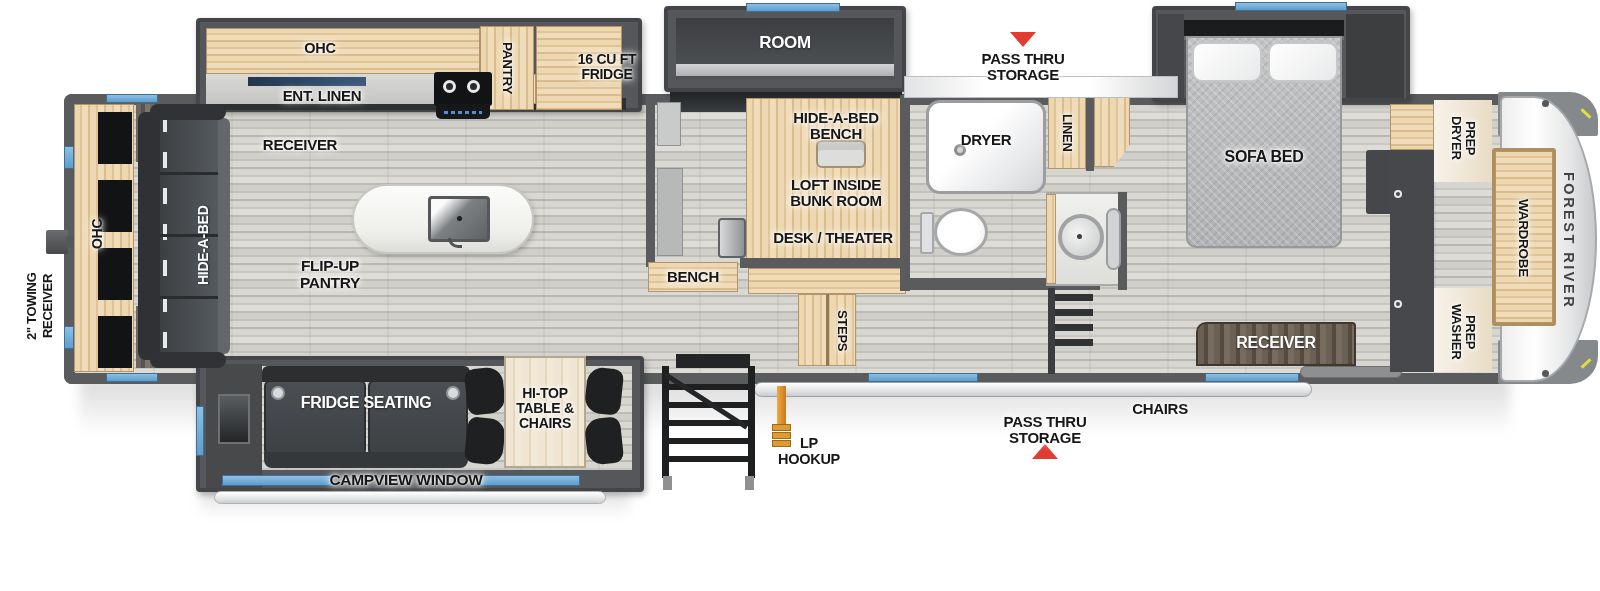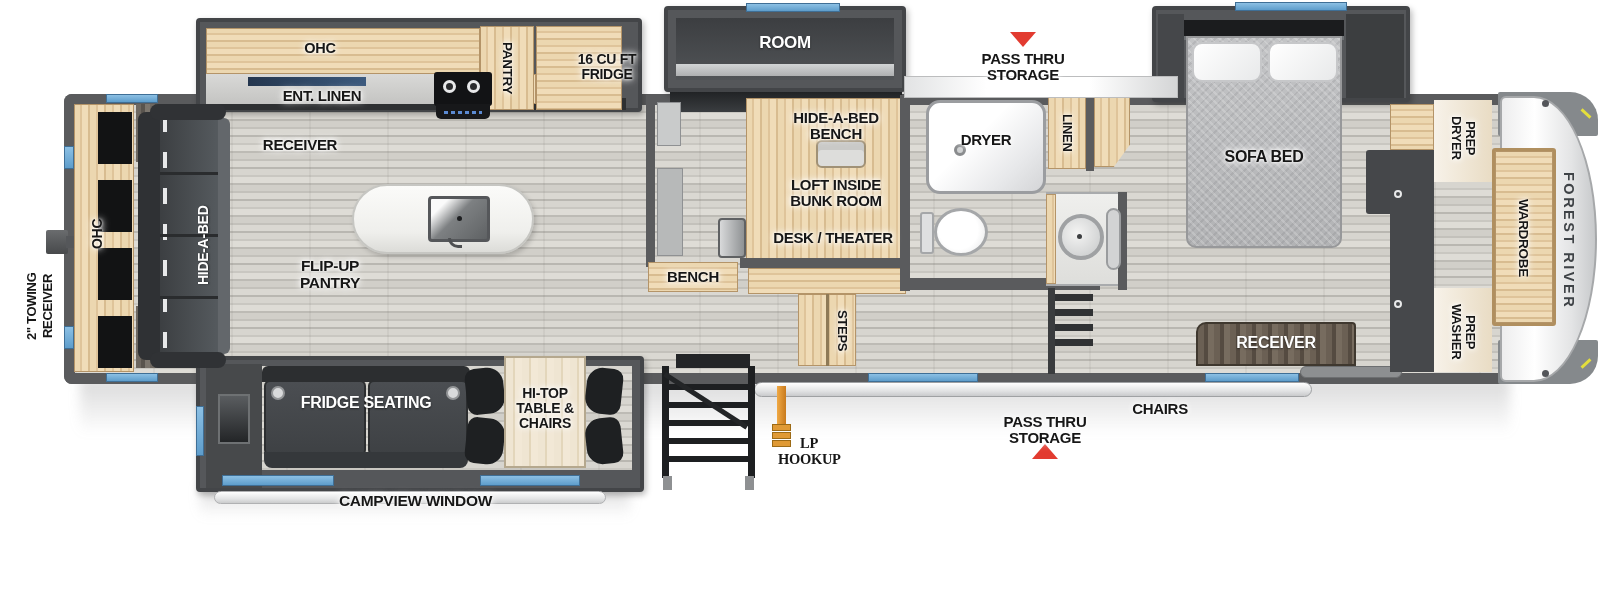--- a/index.html
+++ b/index.html
@@ -223,41 +223,41 @@
   <div class="lbl lblw" style="left:282px;top:394px;width:168px;font-size:16px;">FRIDGE SEATING</div>
   <div class="f" style="left:466px;top:368px;width:38px;height:46px;background:#1e2022;border-radius:10px 16px 16px 10px;transform:rotate(-6deg);z-index:4;"></div>
   <div class="f" style="left:466px;top:418px;width:38px;height:46px;background:#1e2022;border-radius:10px 16px 16px 10px;transform:rotate(6deg);z-index:4;"></div>
   <div class="f" style="left:504px;top:356px;width:82px;height:112px;z-index:4;border:2px solid #b5a88e;
               background:repeating-linear-gradient(90deg,#efe5d2 0 7px,#e3d6bb 7px 9px,#f2e8d6 9px 16px);"></div>
   <div class="f" style="left:586px;top:368px;width:36px;height:46px;background:#1e2022;border-radius:16px 10px 10px 16px;transform:rotate(6deg);z-index:4;"></div>
   <div class="f" style="left:586px;top:418px;width:36px;height:46px;background:#1e2022;border-radius:16px 10px 10px 16px;transform:rotate(-6deg);z-index:4;"></div>
   <div class="lbl" style="left:504px;top:386px;width:82px;font-size:14px;">HI-TOP TABLE &amp; CHAIRS</div>
   <div class="f win" style="left:222px;top:475px;width:112px;height:11px;z-index:3;"></div>
   <div class="f win" style="left:480px;top:475px;width:100px;height:11px;z-index:3;"></div>
-  <div class="lbl" style="left:320px;top:493px;width:172px;font-size:15.5px;text-align:right;">CAMPVIEW WINDOW</div>
+  <div class="lbl" style="left:320px;top:472px;width:172px;font-size:15.5px;">CAMPVIEW WINDOW</div>
   <div class="f" style="left:214px;top:491px;width:392px;height:13px;z-index:3;border:1px solid #b0b1b3;border-radius:7px;
               background:linear-gradient(180deg,#ffffff,#e4e5e6 60%,#cbcccd);"></div>
 
   <div class="f" style="left:676px;top:354px;width:74px;height:14px;background:#232527;z-index:4;"></div>
   <div class="f" style="left:662px;top:366px;width:7px;height:112px;background:#1d1f21;z-index:4;"></div>
   <div class="f" style="left:748px;top:366px;width:7px;height:112px;background:#1d1f21;z-index:4;"></div>
   <div class="f" style="left:666px;top:384px;width:85px;height:6px;background:#1d1f21;z-index:4;"></div>
   <div class="f" style="left:666px;top:402px;width:85px;height:6px;background:#1d1f21;z-index:4;"></div>
   <div class="f" style="left:666px;top:420px;width:85px;height:6px;background:#1d1f21;z-index:4;"></div>
   <div class="f" style="left:666px;top:438px;width:85px;height:6px;background:#1d1f21;z-index:4;"></div>
   <div class="f" style="left:666px;top:456px;width:85px;height:6px;background:#1d1f21;z-index:4;"></div>
   <div class="f" style="left:666px;top:372px;width:98px;height:5px;background:#232527;transform:rotate(33deg);transform-origin:0 0;z-index:4;"></div>
   <div class="f" style="left:663px;top:476px;width:9px;height:14px;background:#8e9092;z-index:4;"></div>
   <div class="f" style="left:745px;top:476px;width:9px;height:14px;background:#8e9092;z-index:4;"></div>
 
   <div class="f" style="left:777px;top:386px;width:9px;height:40px;background:linear-gradient(90deg,#f0a944,#c87a1d);z-index:4;"></div>
   <div class="f" style="left:772px;top:424px;width:19px;height:7px;background:#e09a35;border:1px solid #9c6a15;z-index:4;"></div>
   <div class="f" style="left:772px;top:432px;width:19px;height:7px;background:#e09a35;border:1px solid #9c6a15;z-index:4;"></div>
   <div class="f" style="left:772px;top:440px;width:19px;height:7px;background:#e09a35;border:1px solid #9c6a15;z-index:4;"></div>
-  <div class="lbl" style="left:778px;top:436px;width:62px;font-size:14.5px;font-family:Liberation Serif, serif;">LP HOOKUP</div>
+  <div class="lbl" style="left:778px;top:436px;width:62px;font-size:14.5px;">LP HOOKUP</div>
 
   <div class="f" style="left:754px;top:382px;width:558px;height:15px;z-index:3;border:1px solid #9fa1a3;border-radius:8px;
               background:linear-gradient(180deg,#ffffff,#e2e3e4 60%,#c9cacc);"></div>
   <div class="lbl" style="left:1108px;top:401px;width:104px;">CHAIRS</div>
 
   <div class="lbl" style="left:983px;top:414px;width:124px;">PASS THRU STORAGE</div>
   <div class="f" style="left:1032px;top:444px;width:0;height:0;z-index:6;border-left:13px solid transparent;
               border-right:13px solid transparent;border-bottom:15px solid #e23b30;"></div>
 
   <div class="f" style="left:46px;top:230px;width:22px;height:24px;background:linear-gradient(180deg,#6a6c6e,#47494b);border-radius:2px;z-index:3;"></div>

